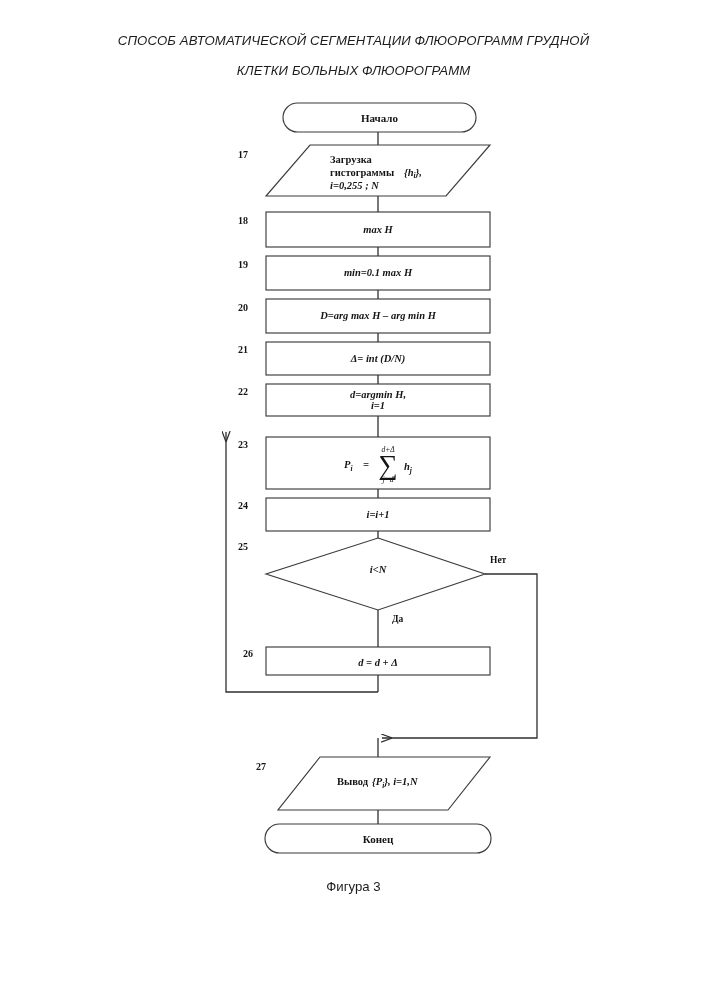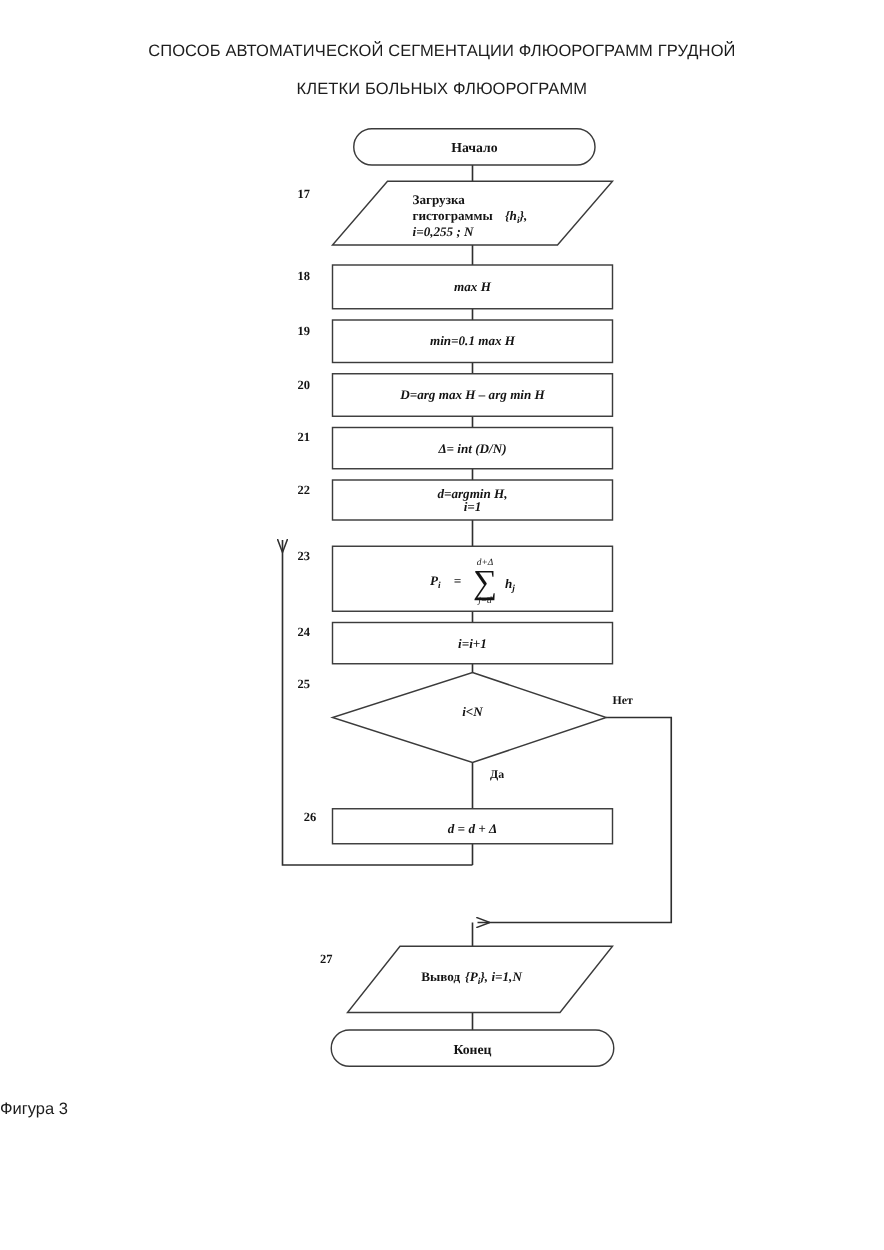--- a/index.html
+++ b/index.html
@@ -24,26 +24,27 @@
     position: absolute;
     left: 60px;
     top: 26px;
     width: 587px;
     text-align: center;
     font-size: 13.2px;
     line-height: 30px;
     letter-spacing: 0.1px;
     color: #1c1c1c;
   }
-  .title-line { display: block; }
+  .title-line { display: block; font-style: italic; }
   .caption {
     position: absolute;
     left: 0;
     top: 879px;
     width: 707px;
+    text-align: center;
     font-size: 13.2px;
     color: #1c1c1c;
   }
   svg.flow {
     position: absolute;
     left: 0;
     top: 0;
     width: 707px;
     height: 1000px;
   }

